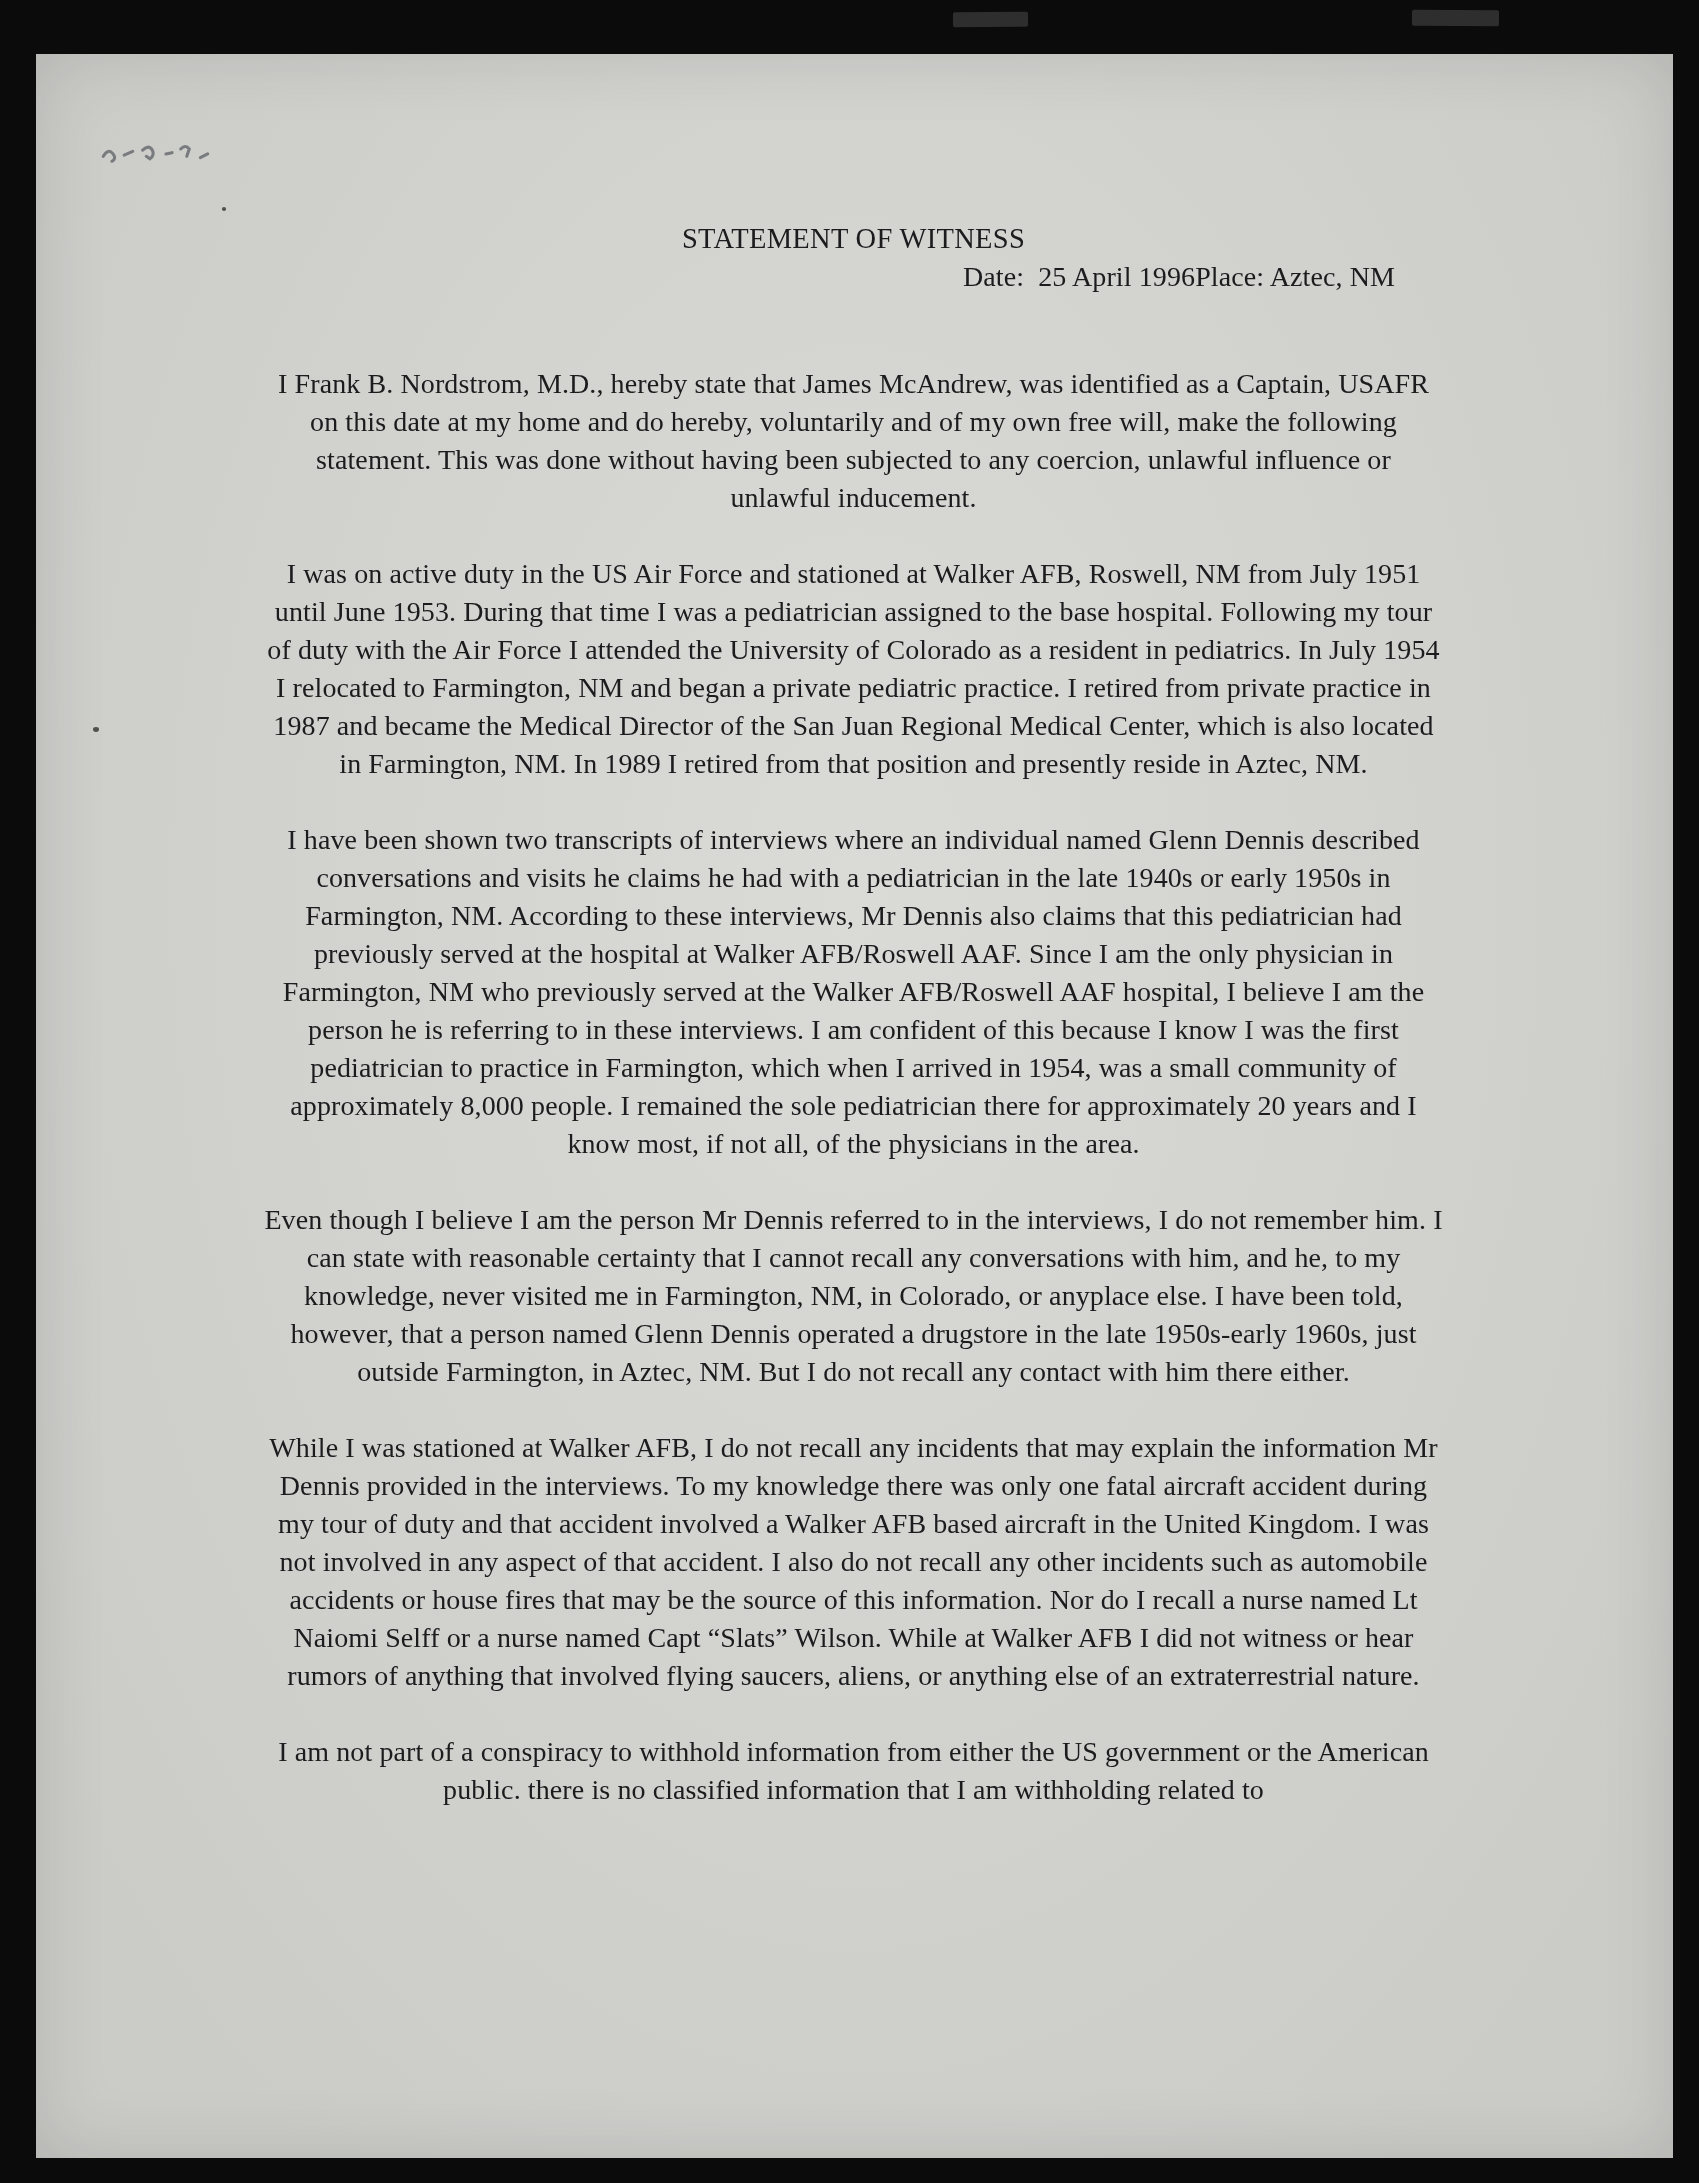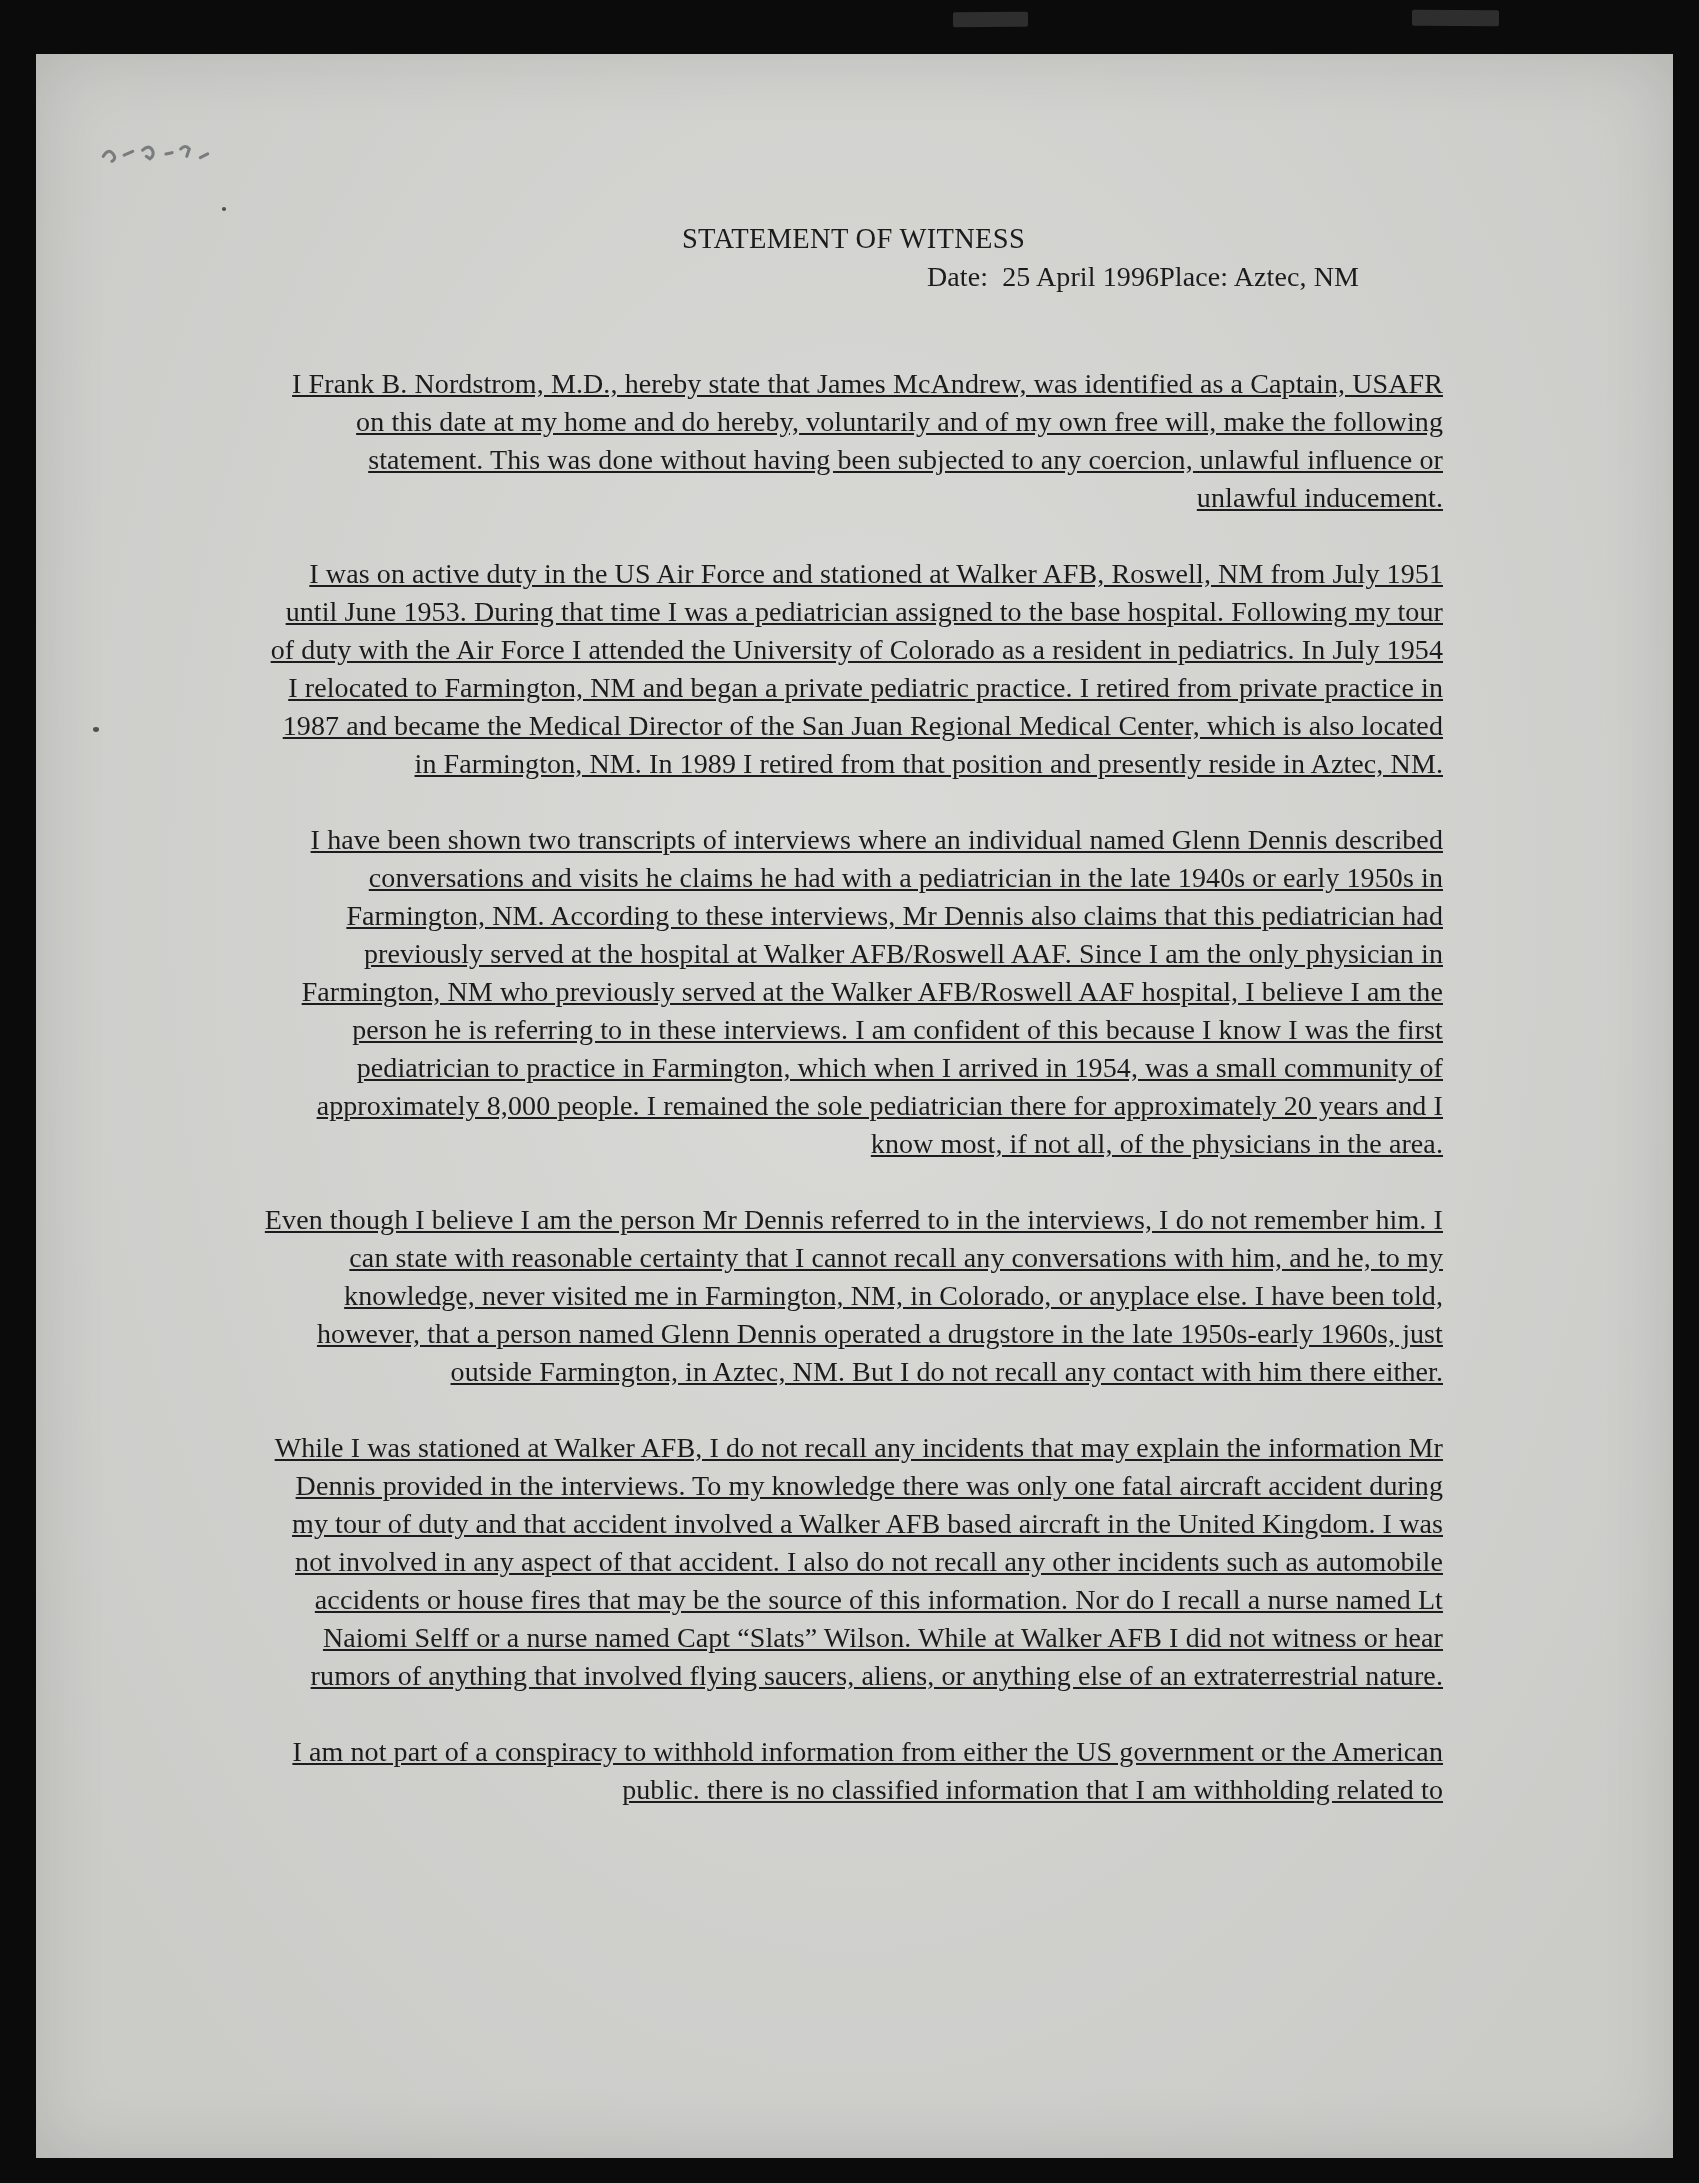--- a/index.html
+++ b/index.html
@@ -47,25 +47,24 @@
     font-size: 28.5px;
     font-weight: normal;
     letter-spacing: 0.3px;
   }
   .date-place-row {
     display: flex;
     justify-content: flex-end;
     margin-bottom: 69px;
   }
   .date-place-row span { white-space: pre; }
-  .place-field { margin-right: 84px; }
+  .place-field { margin-right: 48px; }
   .doc-paragraph {
     margin-bottom: 38px;
-    text-align: right;
-    text-decoration: underline;
+    text-align: center;
   }
   .doc-paragraph:last-child { margin-bottom: 7px; }
 
   
   .edge-mark {
     position: absolute;
     background: #2e2e2e;
     border-radius: 1.9px;
   }
   .edge-mark.m1 { top: 12.4px; left: 953px; width: 75px; height: 15px; transform: rotate(-0.5deg); }

